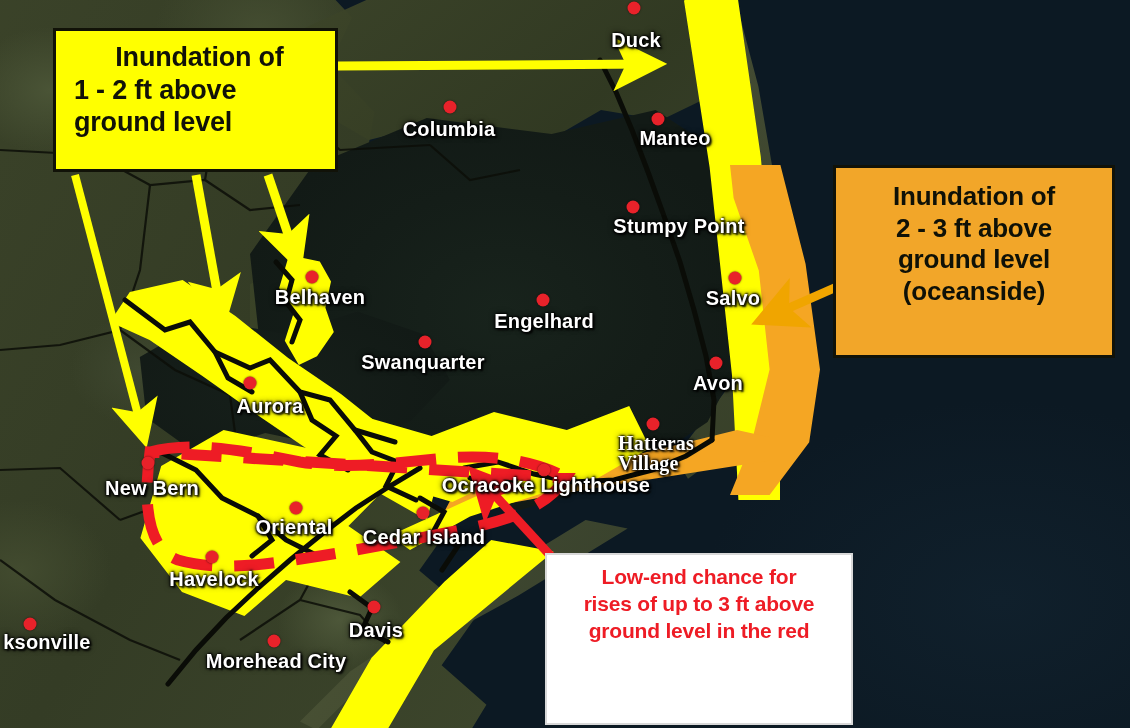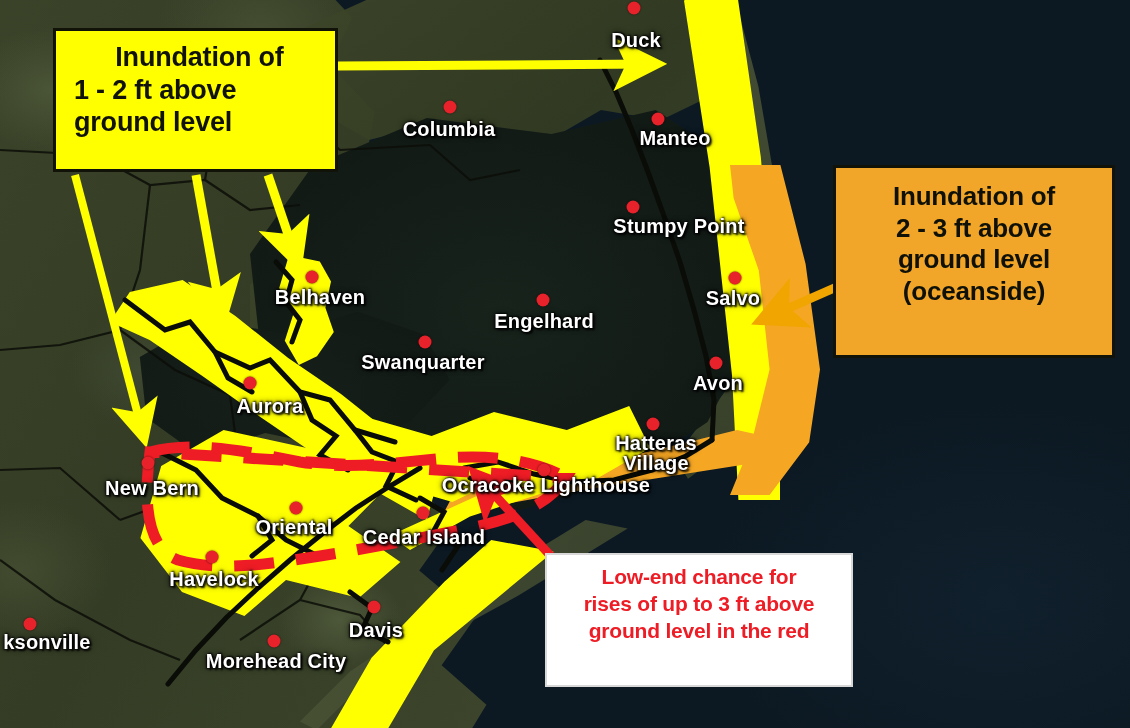--- a/index.html
+++ b/index.html
@@ -135,21 +135,21 @@
     position:absolute;color:#ffffff;font-weight:bold;font-size:20px;
     letter-spacing:.2px;white-space:nowrap;
     text-shadow:
       2px 2px 2px rgba(0,0,0,.95),
       -1px 1px 2px rgba(0,0,0,.9),
       1px -1px 2px rgba(0,0,0,.9),
       0 0 6px rgba(0,0,0,.8);
     transform:translate(-50%,0);
     line-height:1.02;
   }
-  .citylabel.two{text-align:center;}
+  .citylabel.two{text-align:left;font-family:Liberation Serif, serif;}
   
   .callout{position:absolute;box-sizing:border-box;}
   #callout-yellow{
     left:53px;top:28px;width:285px;height:144px;
     background:#ffff00;border:3px solid #111208;
     padding:10px 0 0 0;
   }
   #callout-yellow .line{
     color:#111208;font-weight:bold;font-size:27px;line-height:1.21;
     padding-left:18px;letter-spacing:-.2px;
@@ -158,21 +158,21 @@
   #callout-orange{
     left:833px;top:165px;width:282px;height:193px;
     background:#f2a629;border:3px solid #111208;
     padding-top:13px;text-align:center;
   }
   #callout-orange .line{
     color:#0f1107;font-weight:bold;font-size:26px;line-height:1.22;
     letter-spacing:-.2px;
   }
   #callout-red{
-    left:545px;top:553px;width:308px;height:134px;
+    left:545px;top:553px;width:308px;height:172px;
     background:#ffffff;border:2px solid #d8d8d8;
     padding-top:9px;text-align:center;
   }
   #callout-red .line{
     color:#ee1c25;font-weight:bold;font-size:21px;line-height:1.28;
     letter-spacing:-.2px;
   }
   
   .arrowsvg{position:absolute;left:0;top:0;width:1130px;height:728px;overflow:visible;pointer-events:none;}
   

